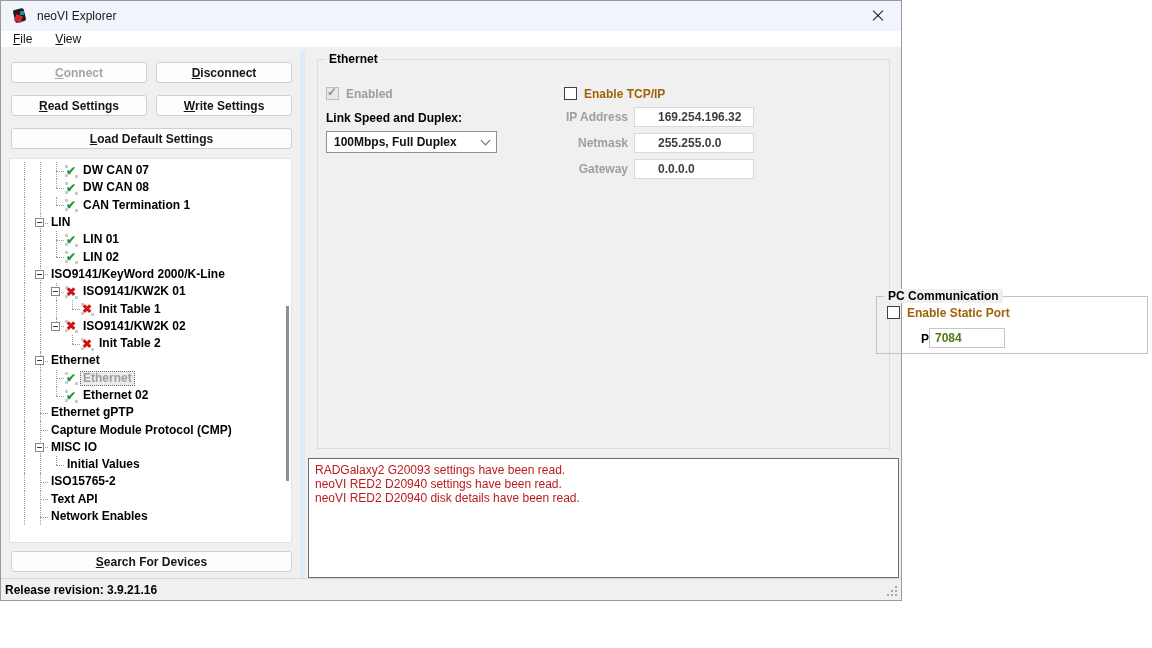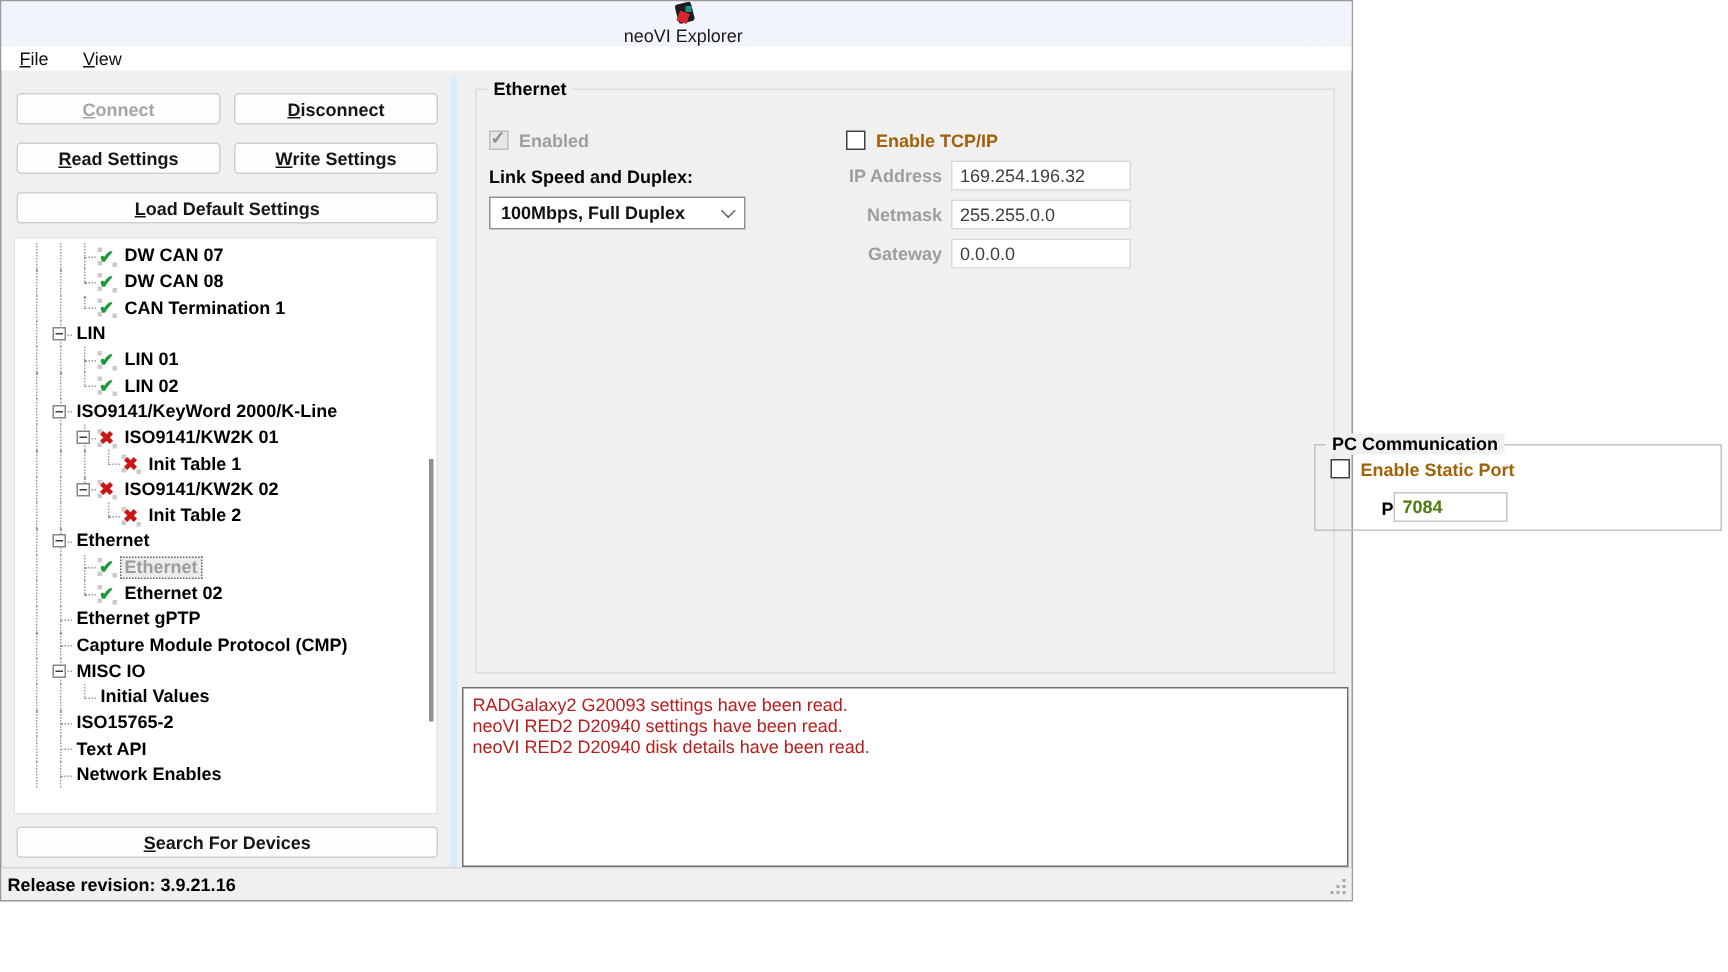--- a/index.html
+++ b/index.html
@@ -1,20 +1,20 @@
 <!DOCTYPE html>
 <html><head>
 <meta charset="utf-8">
 <style>
   * { box-sizing: border-box; margin: 0; padding: 0; }
   html,body { width:1152px; height:648px; background:#ffffff; font-family:"Liberation Sans",sans-serif; overflow:hidden; }
   .window { position:absolute; left:0; top:0; width:902px; height:601px; background:#f0f0f0; border:1px solid #9a9a9a; }
 
   
-  .titlebar { position:absolute; left:0; top:0; right:0; height:30px; background:#f1f5fb; display:flex; align-items:center;flex-direction:column; }
+  .titlebar { position:absolute; left:0; top:0; right:0; height:30px; background:#f1f5fb; display:flex; align-items:center; }
   .app-icon { width:16px; height:16px; margin-left:11px; position:relative; flex:none; }
   .app-icon .blk { position:absolute; left:2px; top:1px; width:11px; height:13px; background:#1c1c1c; transform:rotate(-14deg); border-radius:2px; }
   .app-icon .red { position:absolute; left:3px; top:7px; width:7px; height:7px; background:#d8242c; transform:rotate(20deg); }
   .app-icon .teal{ position:absolute; left:8px; top:3px; width:4px; height:4px; background:#1f8f96; }
   .title-text { margin-left:9px; font-size:12px; color:#1a1a1a; }
   .window-controls { margin-left:auto; display:flex; height:100%; }
   .wc-cell { width:46px; height:100%; display:flex; align-items:center; justify-content:center; }
   .wc-close { position:relative; width:12px; height:12px; }
   .wc-close::before,.wc-close::after { content:""; position:absolute; left:-1px; top:5px; width:14px; height:1px; background:#1a1a1a; }
   .wc-close::before { transform:rotate(45deg); }
@@ -68,21 +68,21 @@
   #cb-enabled { left:8px; top:27px; }
   #lbl-enabled { left:28px; top:27px; }
   #lbl-linkspeed { left:8px; top:51px; color:#000; font-size:12px; font-weight:bold; position:absolute; }
   .select { position:absolute; left:8px; top:71px; width:171px; height:22px; background:#fff; border:1px solid #8f8f8f; display:flex; align-items:center; justify-content:space-between; padding:0 7px; font-size:12px; font-weight:bold; color:#111; }
   .chev { width:7px; height:7px; border-right:1px solid #676767; border-bottom:1px solid #676767; transform:rotate(45deg); margin-top:-4px; flex:none; }
   #cb-tcp { left:246px; top:27px; }
   #lbl-tcp { left:266px; top:27px; }
   .ip-fields { position:absolute; left:244px; top:47px; display:flex; flex-direction:column; gap:6px; }
   .fieldrow { display:flex; align-items:center; height:20px; }
   .flabel { width:72px; text-align:right; padding-right:6px; font-size:12px; font-weight:bold; color:#9e9e9e; }
-  .fbox { width:120px; height:20px; background:#fff; border:1px solid #d9d9d9; display:flex; align-items:center; padding-left:5px; font-size:12px; font-weight:normal; color:#3e3e3e; }
+  .fbox { width:120px; height:20px; background:#fff; border:1px solid #d9d9d9; display:flex; align-items:center; padding-left:23px; font-size:12px; font-weight:bold; color:#3e3e3e; }
   #gb-pc { left:558px; top:236px; width:272px; height:58px; border:1px solid #c2c2c2; }
   #cb-static { left:10px; top:9px; }
   #lbl-static { left:30px; top:9px; }
   #lbl-port { position:absolute; left:8px; top:35px; font-size:12px; font-weight:bold; color:#000;padding-left:36px; }
   #port-box { position:absolute; left:52px; top:31px; width:76px; height:20px; background:#fff; border:1px solid #c6c6c6; display:flex; align-items:center; padding-left:5px; font-size:12px; font-weight:bold; color:#4d7c0f; }
 
   
   .log { position:absolute; left:307px; top:457px; width:591px; height:120px; background:#fff; border:1px solid #6e6e6e; padding:4px 6px; }
   .log-line { font-size:12px; line-height:14px; color:#b91c1c; white-space:nowrap; }
 

